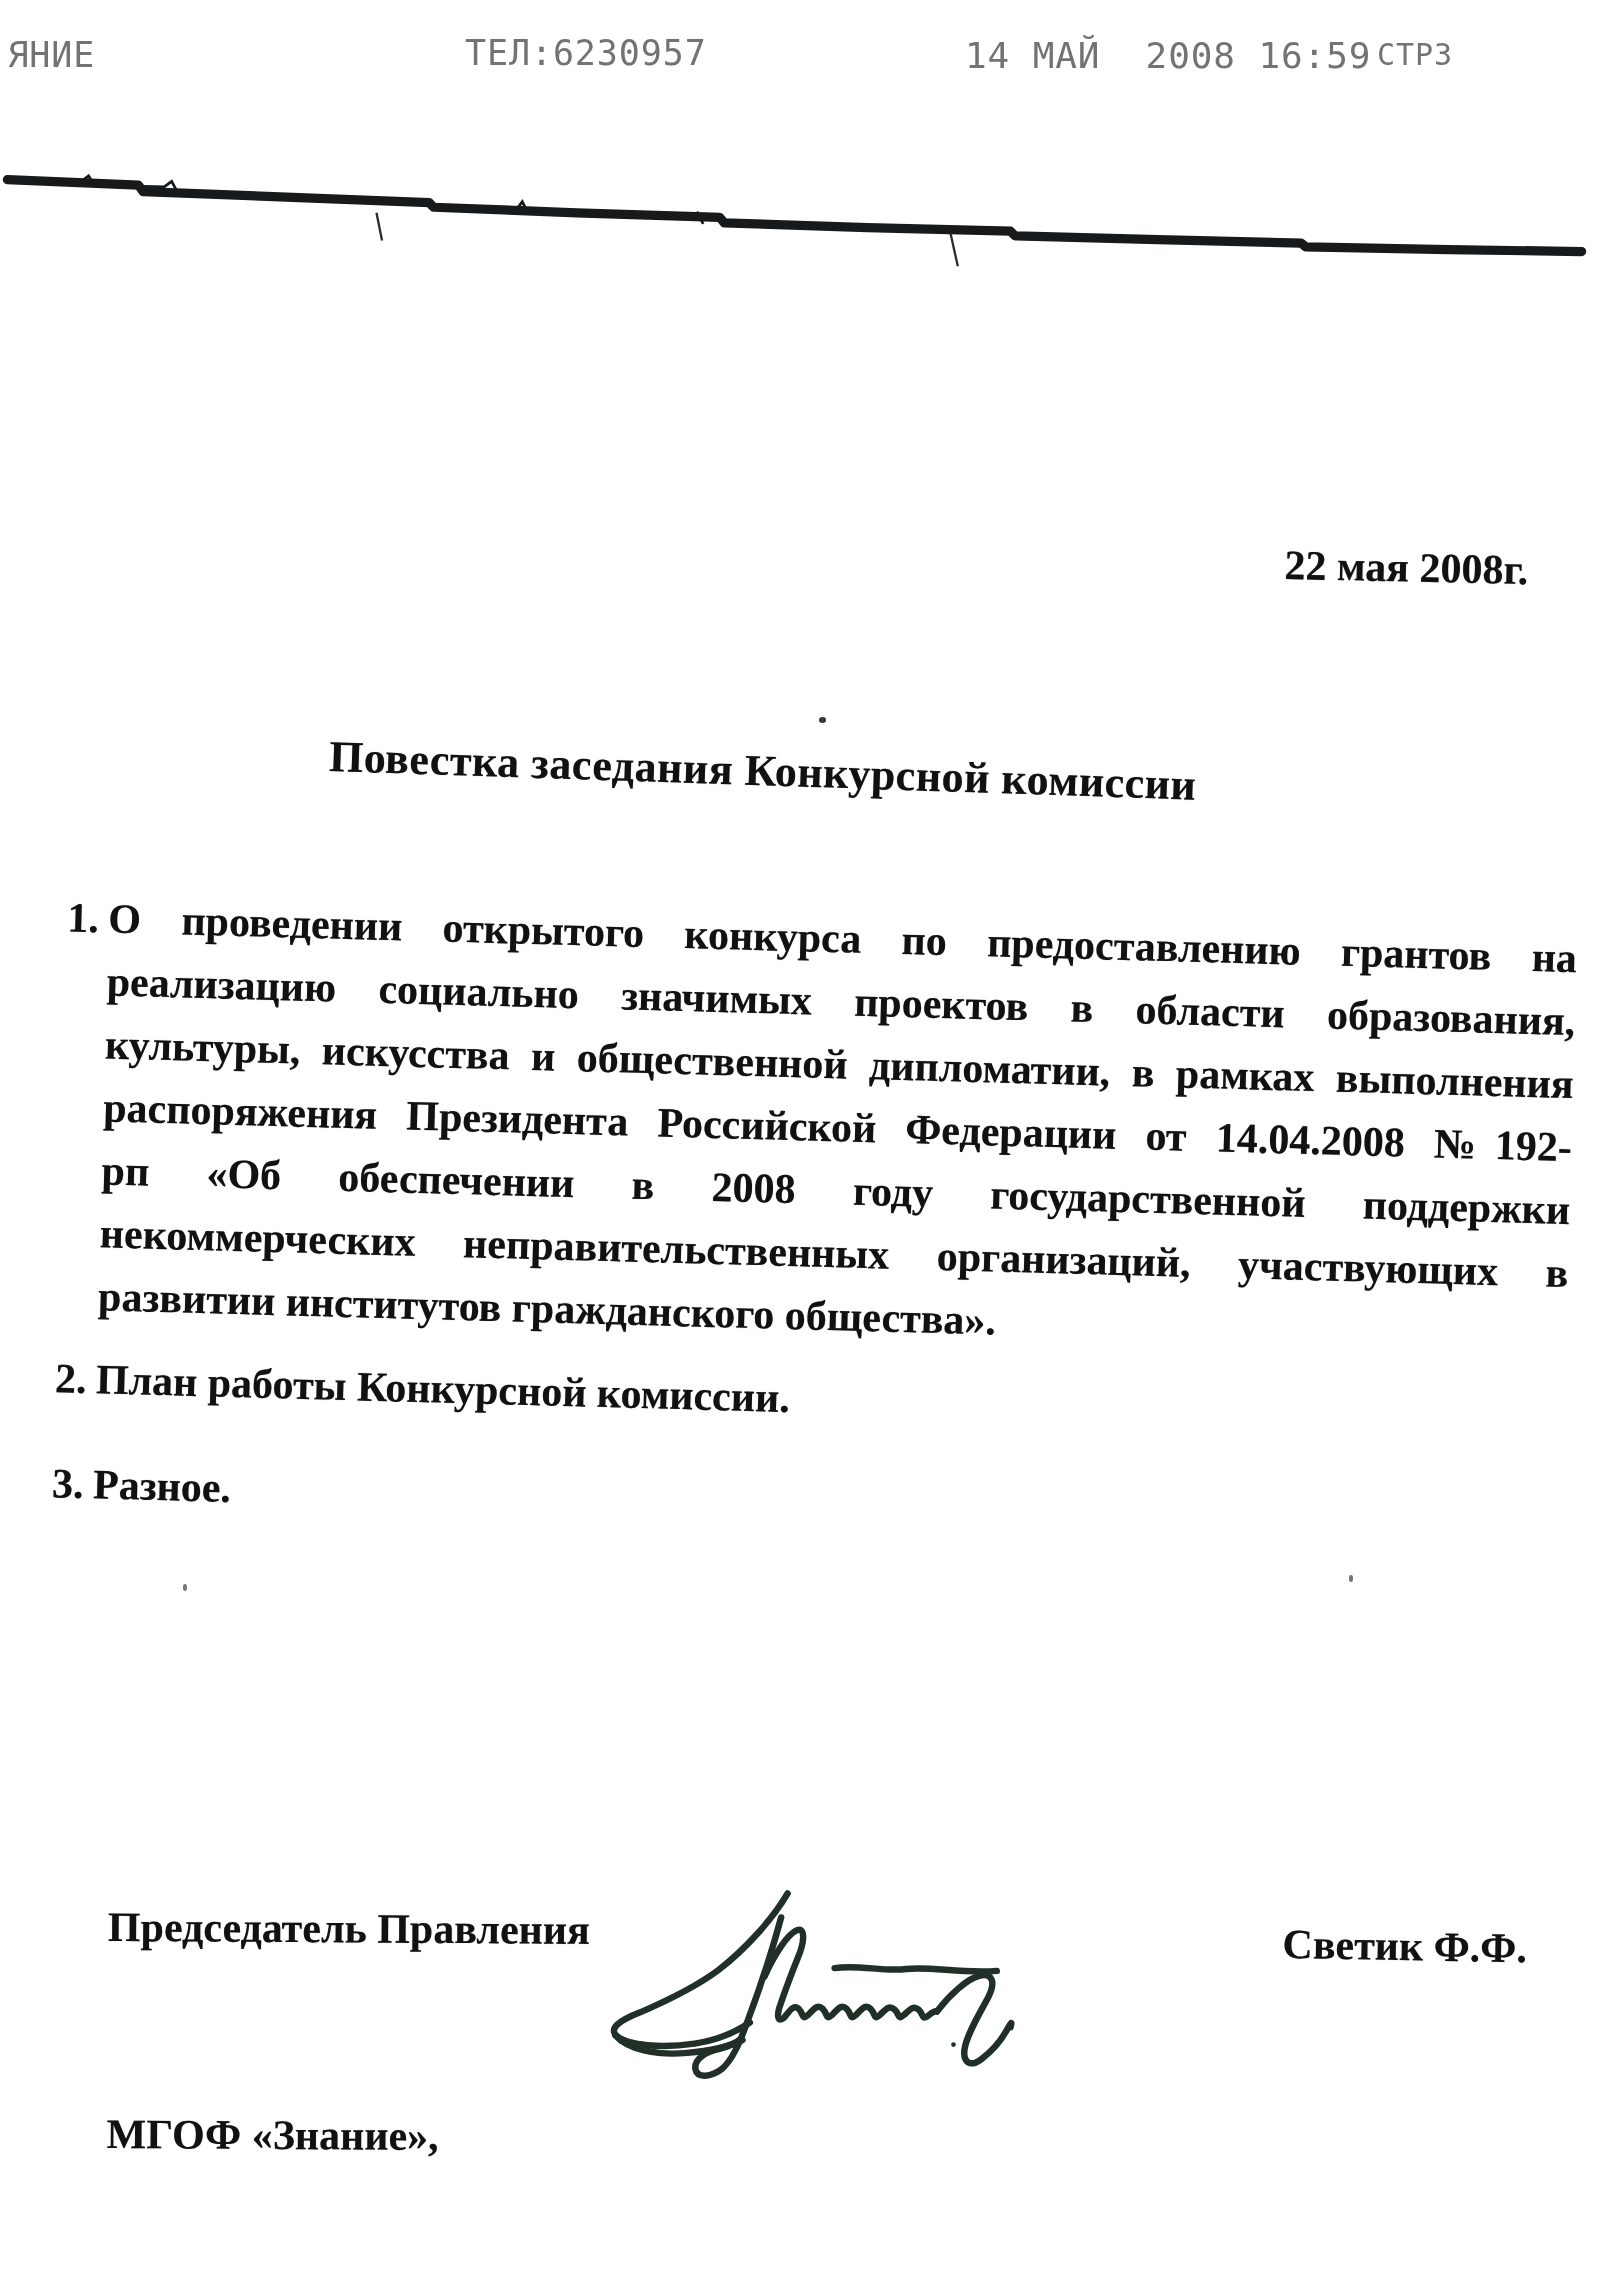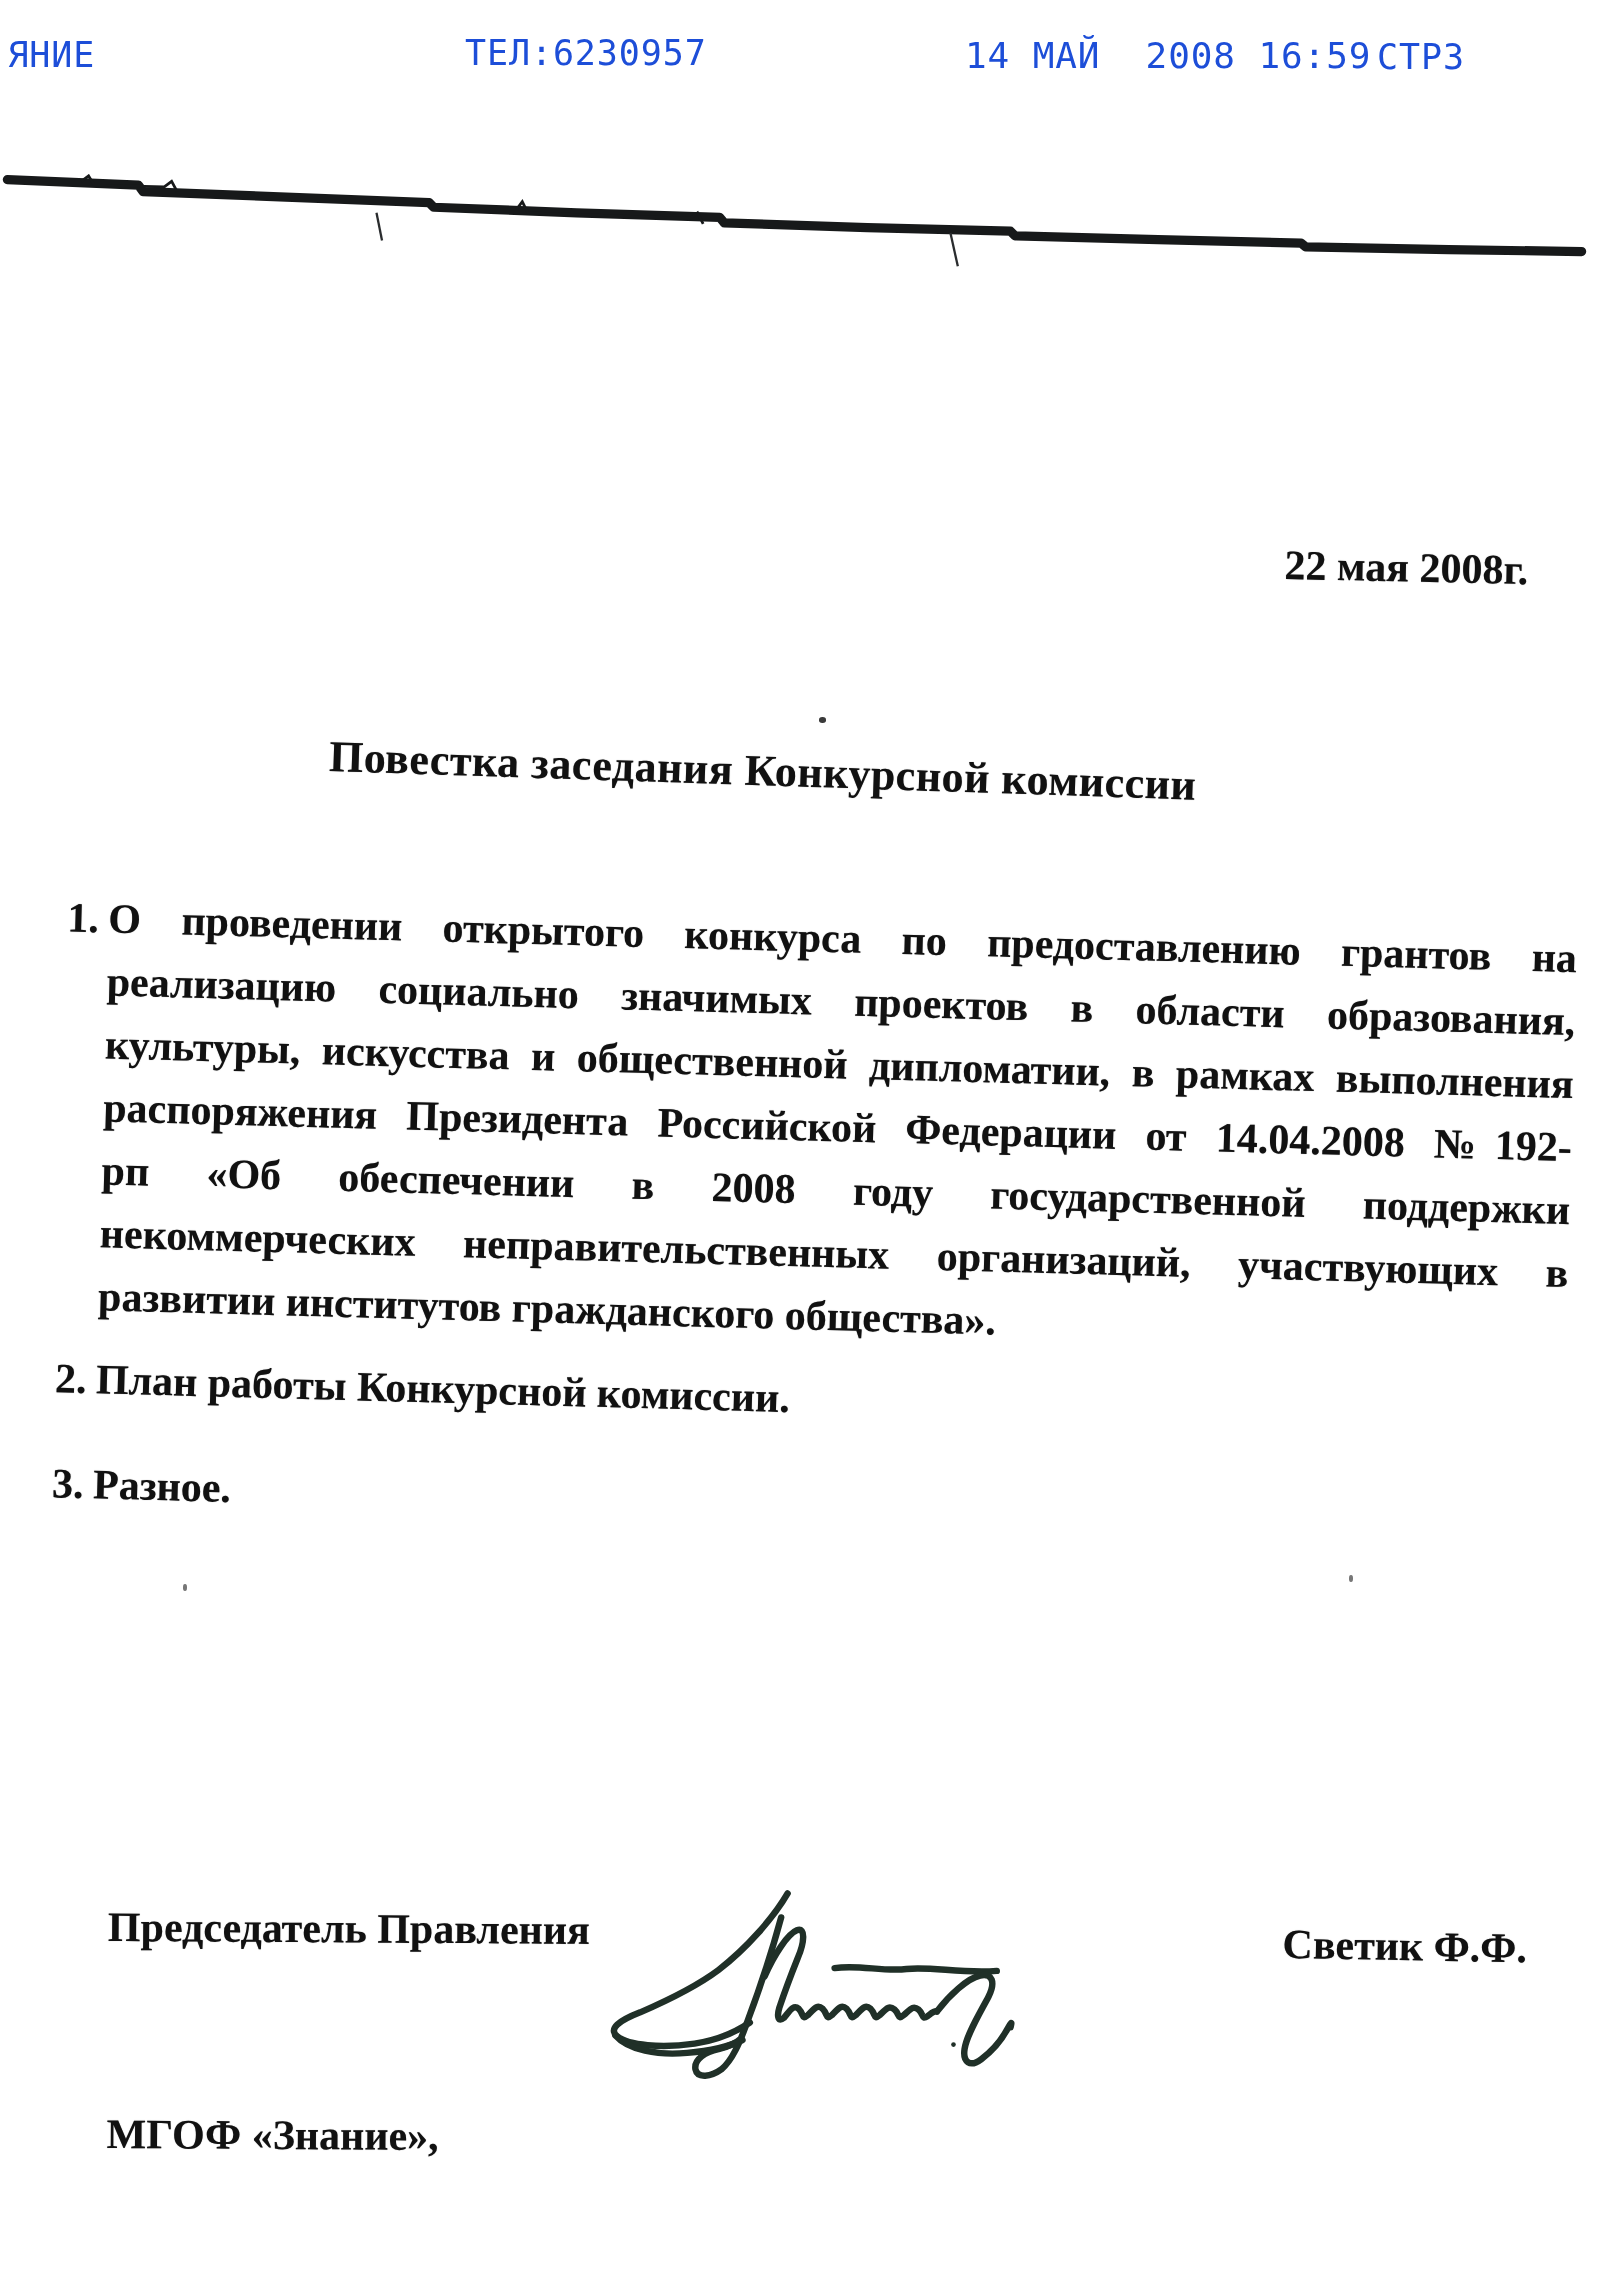--- a/index.html
+++ b/index.html
@@ -10,28 +10,28 @@
     overflow: hidden;
     font-family: "Liberation Serif", "DejaVu Serif", serif;
     color: #111111;
   }
   .abs { position: absolute; }
 
   
   .fax-text {
     font-family: "DejaVu Sans Mono", monospace;
     font-size: 35px;
-    color: #1d4ed8;
+    color: #737373;
     letter-spacing: 0.9px;
     white-space: pre;
   }
   #fax-left     { left: 7.4px;    top: 35px; }
   #fax-phone    { left: 465px;  top: 33px; }
   #fax-datetime { left: 965px; top: 35px; font-size: 36px; }
-  #fax-page     { left: 1377px; top: 37px; font-size: 35px; }
+  #fax-page     { left: 1377px; top: 37px; font-size: 30px; }
 
   
   .doc-text {
     font-weight: 700;
     text-shadow: 0 0 0.9px rgba(10,10,10,0.45);
     white-space: pre;
   }
   #date-line {
     left: 1285px; top: 541px;
     font-size: 42px;

